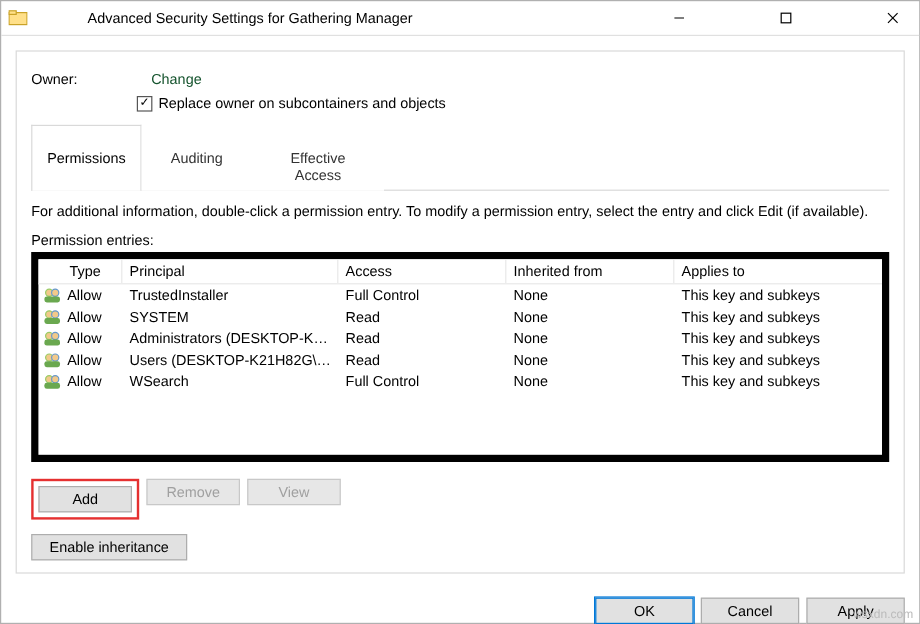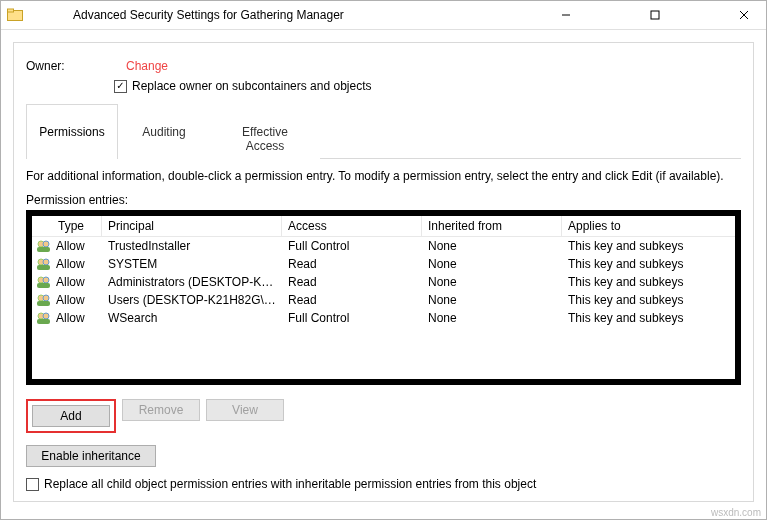--- a/index.html
+++ b/index.html
@@ -49,21 +49,21 @@
     padding: 12px 12px 10px 12px;
     display: flex; flex-direction: column;
   }
   .owner-row {
     display: flex;
     align-items: center;
     margin-bottom: 6px;
     margin-top: 4px;
   }
   .owner-label { width: 88px; }
-  .link { color: #ef4444; cursor: pointer; margin-left: 12px; }
+  .link { color: #14532d; cursor: pointer; margin-left: 12px; }
   .cb-row {
     display: flex; align-items: center;
     margin-left: 88px;
     margin-bottom: 10px;
   }
   .cb {
     width: 13px; height: 13px;
     border: 1px solid #555;
     margin-right: 5px;
     display: flex; align-items: center; justify-content: center;
@@ -309,28 +309,24 @@
           <button class="btn">Add</button>
         </span>
         <button class="btn disabled">Remove</button>
         <button class="btn disabled">View</button>
       </div>
 
       <div class="enable-row">
         <button class="btn" style="min-width:130px">Enable inheritance</button>
       </div>
 
-      <div class="lower-cb">
-        <div class="cb" style=""></div>
-        <div>Replace all child object permission entries with inheritable permission entries from this object</div>
-      </div>
 
     </div>
   </div>
 
   <div class="footer-btns">
     <button class="btn primary" style="min-width:82px">OK</button>
-    <button class="btn" style="min-width:82px">Applies</button>
+    <button class="btn" style="min-width:82px">Cancel</button>
     <button class="btn" style="min-width:82px">Apply</button>
   </div>
 
   <div class="watermark">wsxdn.com</div>
 </div>
 
 </body></html>

